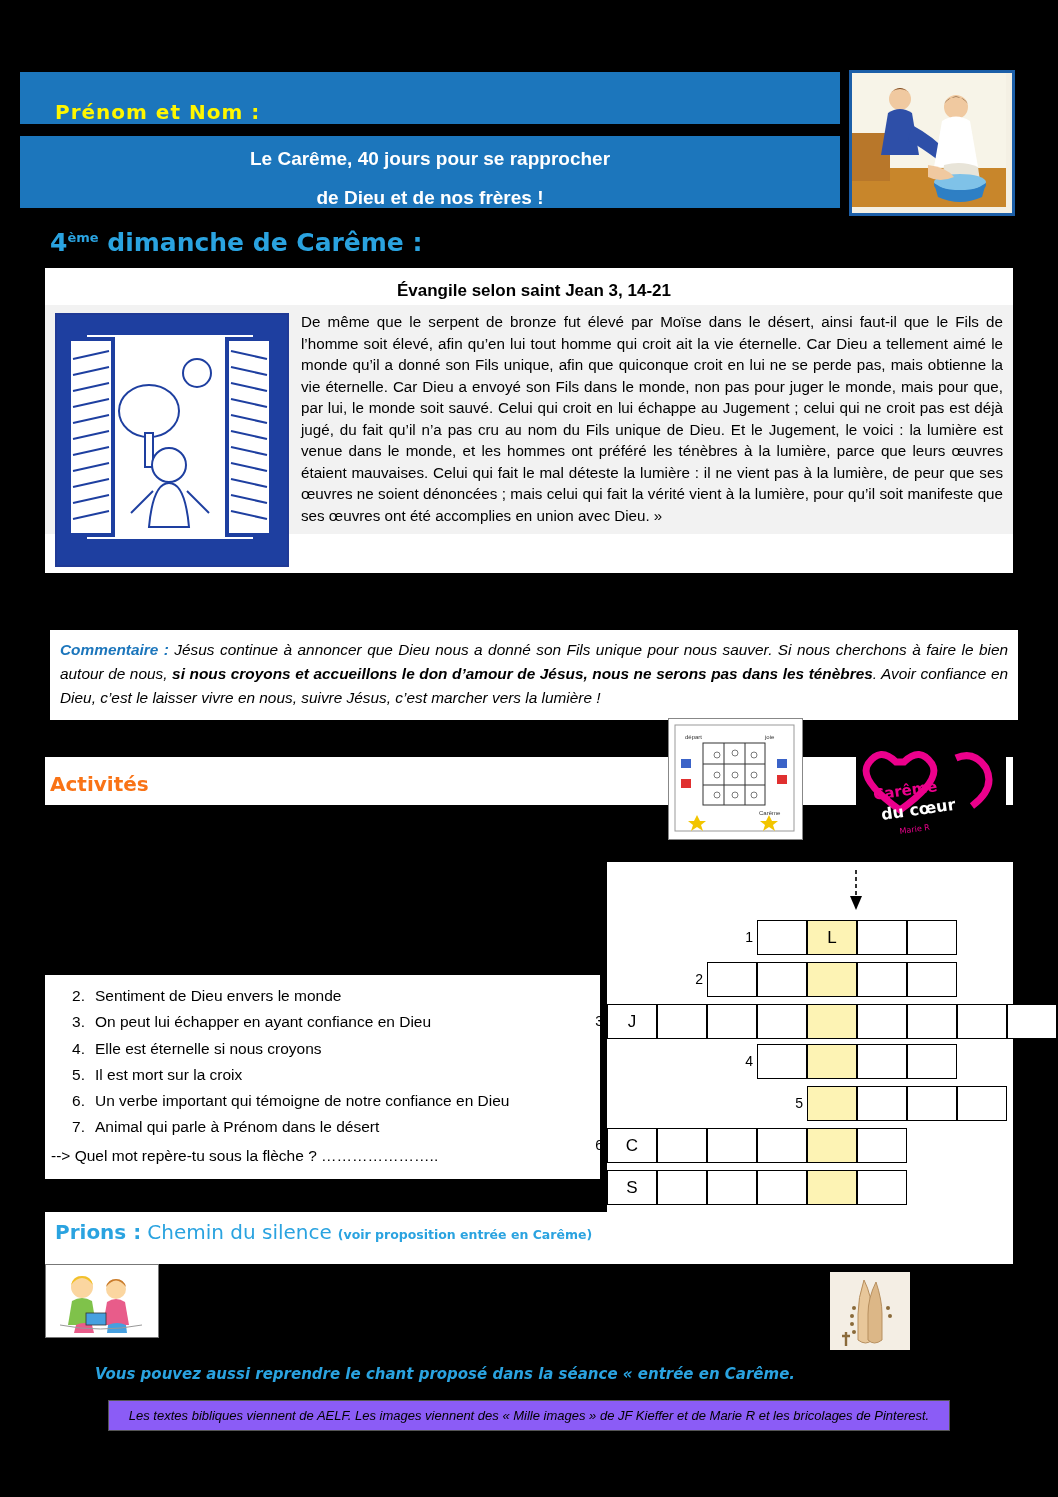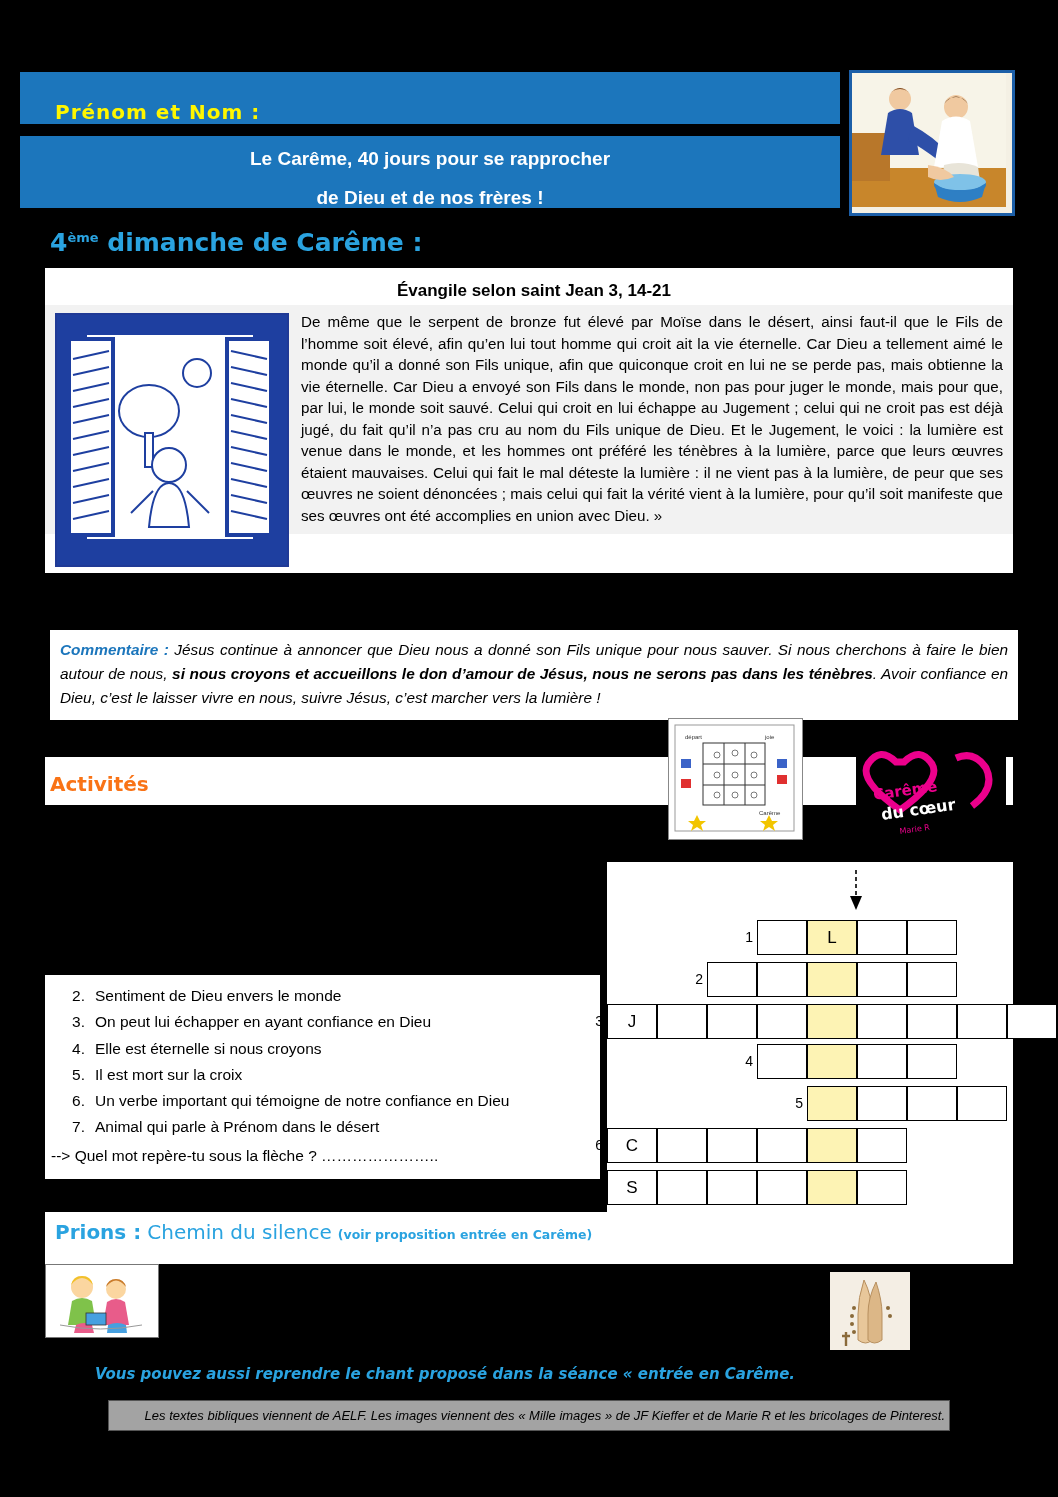--- a/index.html
+++ b/index.html
@@ -307,24 +307,24 @@
     font-weight: bold;
     font-style: italic;
     font-size: 15px;
     font-family: "DejaVu Sans", sans-serif;
   }
   .sources {
     position: absolute;
     left: 108px;
     top: 1400px;
     width: 842px;
-    background: #a3a3a3;
+    background: #8b5cf6;
     border: 1px solid #555;
     box-sizing: border-box;
-    text-align: right;
+    text-align: center;
     font-style: italic;
     font-size: 13px;
     padding: 7px 4px;
     color: #000;
   }
 </style>
 </head>
 <body>
 
 <div class="header-name">

